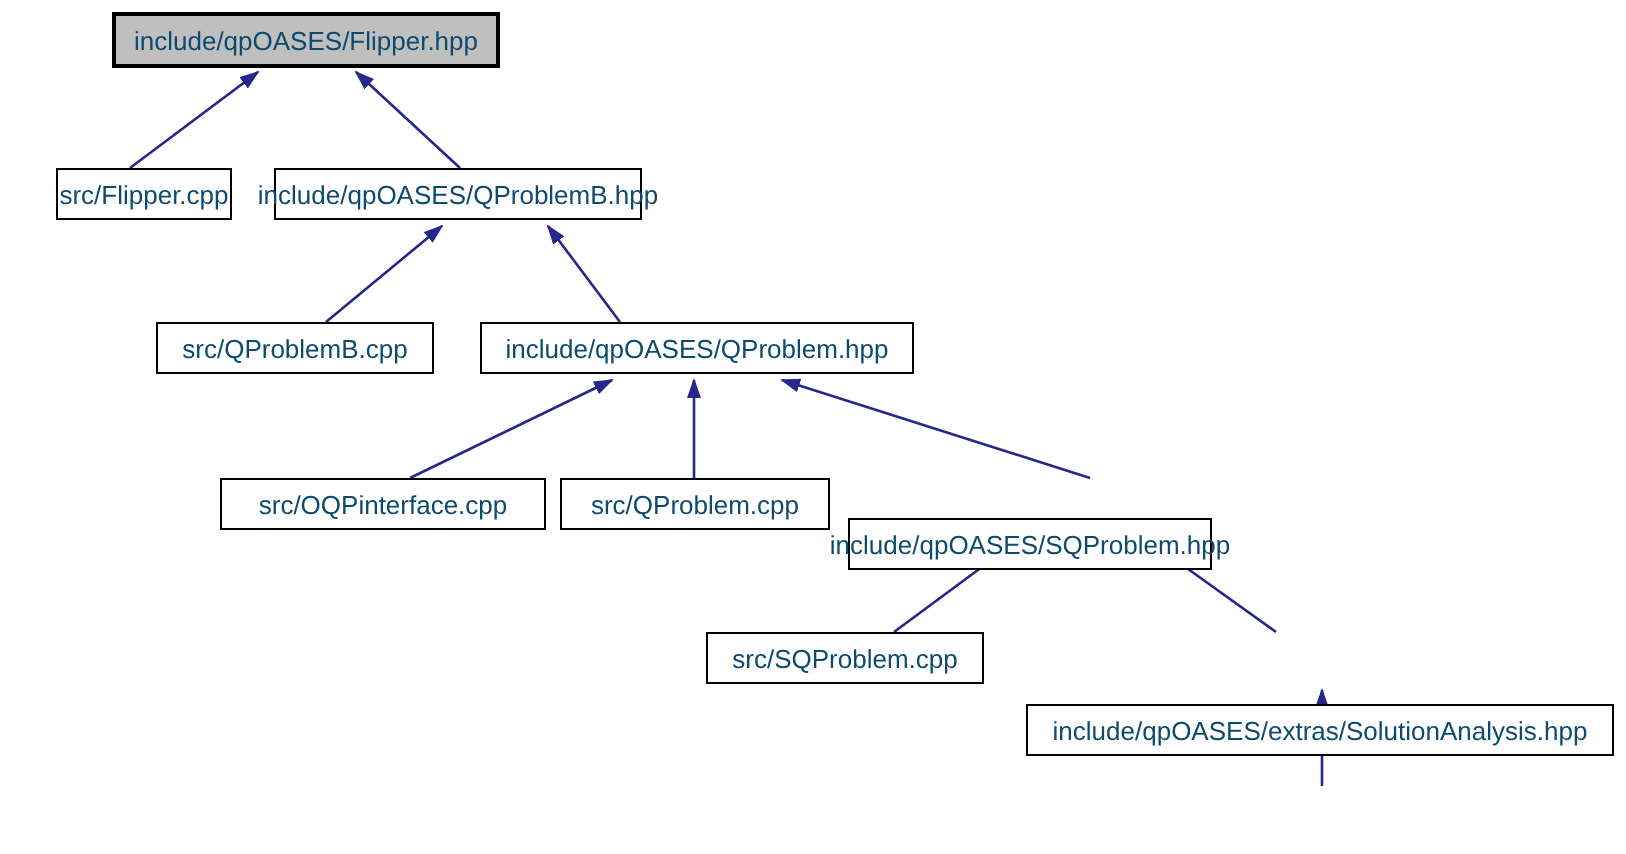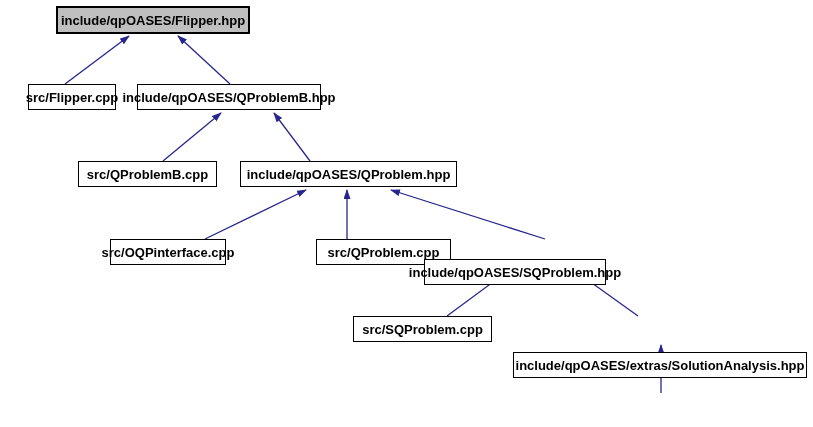--- a/index.html
+++ b/index.html
@@ -10,25 +10,24 @@
     font-family:"Liberation Sans", sans-serif;
     overflow:hidden;
   }
   #edges{position:absolute;left:0;top:0;width:813px;height:427px;}
   .node{
     position:absolute;
     height:26px;
     background:#ffffff;
     border:1px solid #000000;
     display:flex;align-items:center;justify-content:center;
-    font-size:13px;color:#000000;
+    font-size:13px;color:#0c4a6e;
     white-space:nowrap;
     box-sizing:border-box;
     z-index:2;
-    font-weight:bold;
   }
   .node.highlighted{
     background:#bfbfbf;
     border:2px solid #000000;
   }
 </style>
 </head>
 <body>
 
 <div id="canvas">
@@ -56,23 +55,23 @@
   <div class="node highlighted" style="left:56px;top:6px;width:194px;height:28px;">include/qpOASES/Flipper.hpp</div>
 
   <div class="node" style="left:8px;top:84px;width:88px;margin-left:20px;">src/Flipper.cpp</div>
 
   <div class="node" style="left:137px;top:84px;width:184px;">include/qpOASES/QProblemB.hpp</div>
 
   <div class="node" style="left:78px;top:161px;width:139px;">src/QProblemB.cpp</div>
 
   <div class="node" style="left:240px;top:161px;width:217px;">include/qpOASES/QProblem.hpp</div>
 
-  <div class="node" style="left:110px;top:239px;width:116px;">src/OQPinterface.cpp</div>
+  <div class="node" style="left:110px;top:239px;width:163px;">src/OQPinterface.cpp</div>
 
-  <div class="node" style="left:280px;top:239px;width:135px;margin-left:36px;">src/QProblem.cpp</div>
+  <div class="node" style="left:280px;top:239px;width:135px;">src/QProblem.cpp</div>
 
   <div class="node" style="left:424px;top:239px;width:182px;margin-top:20px;">include/qpOASES/SQProblem.hpp</div>
 
   <div class="node" style="left:353px;top:316px;width:139px;">src/SQProblem.cpp</div>
 
   <div class="node" style="left:513px;top:316px;width:294px;margin-top:36px;">include/qpOASES/extras/SolutionAnalysis.hpp</div>
 
 
 </div>
 

